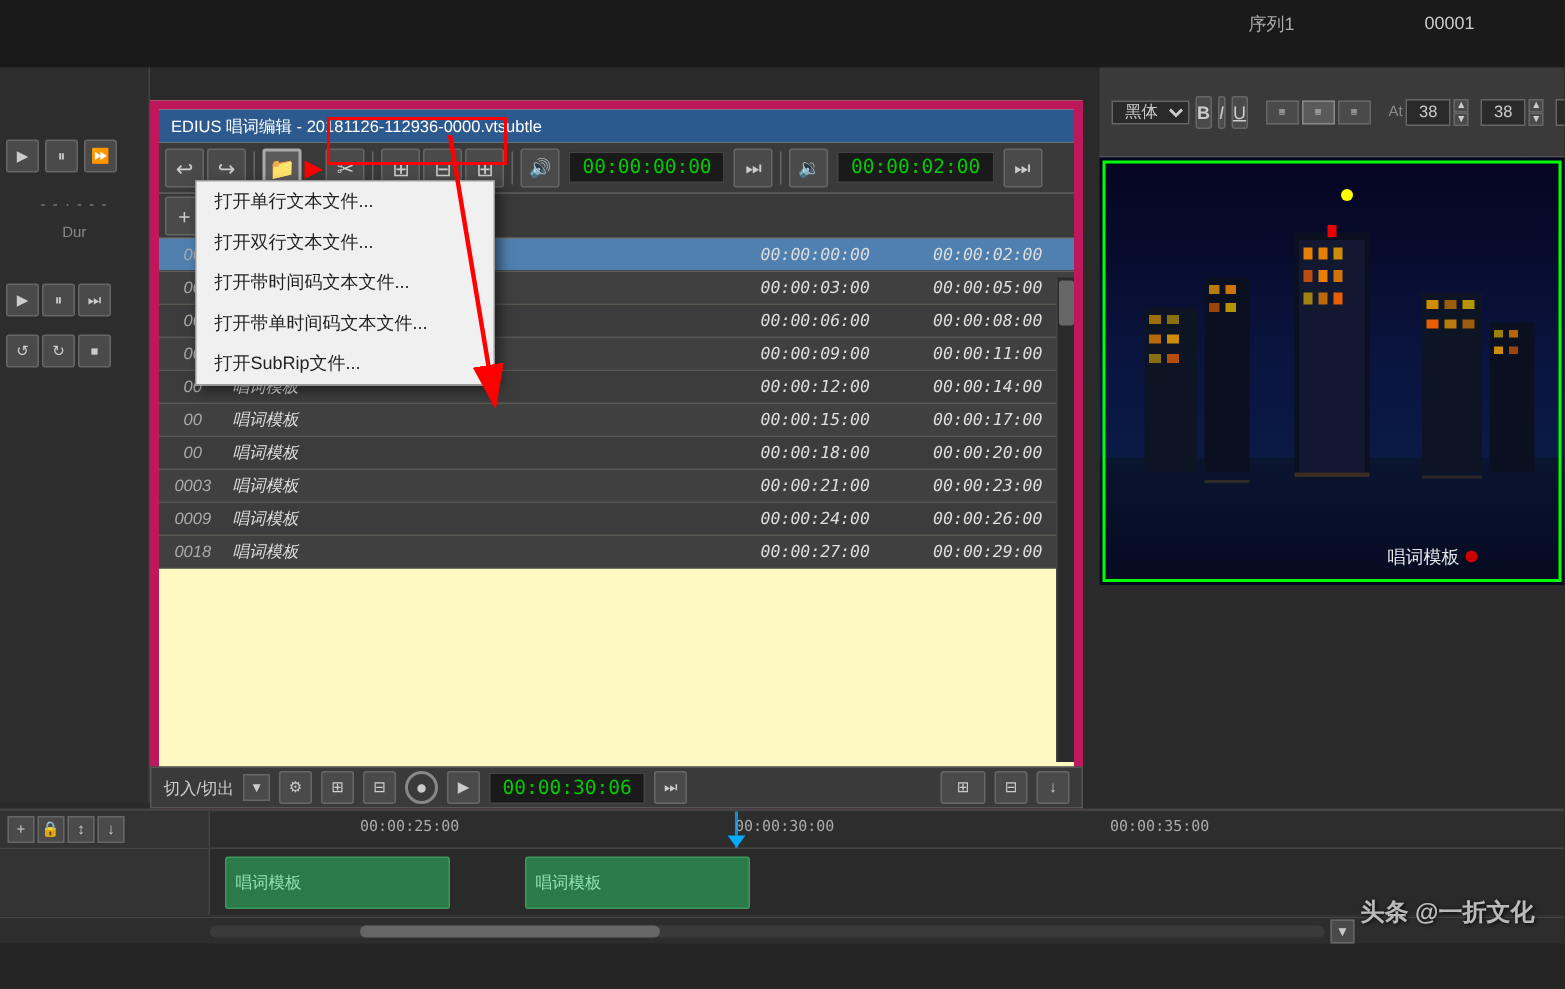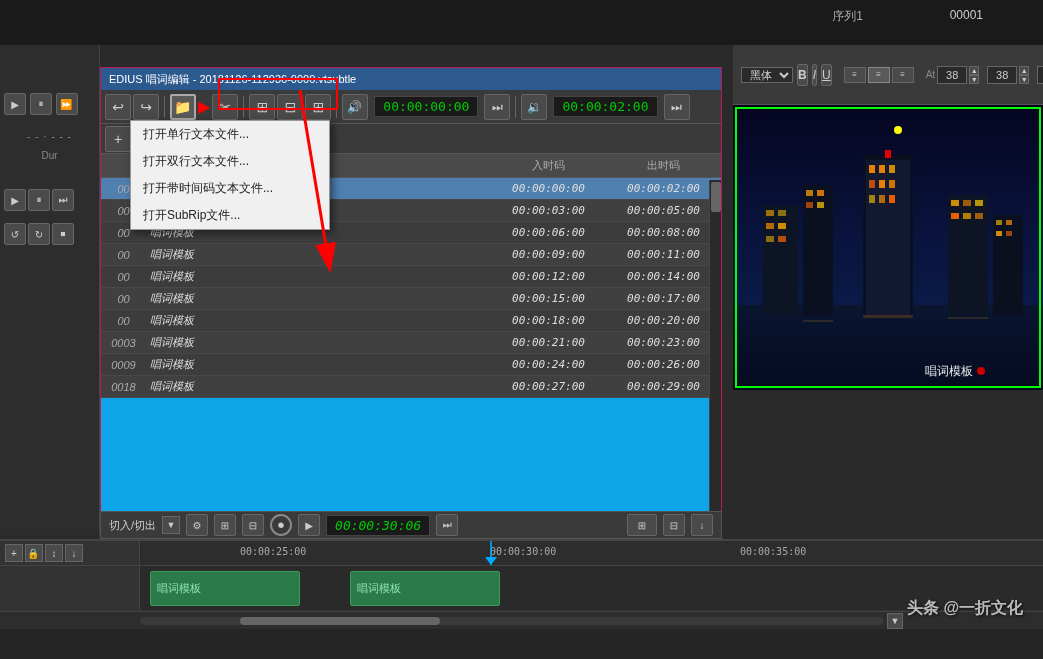--- a/index.html
+++ b/index.html
@@ -347,21 +347,21 @@
     <div style="display:flex;flex-direction:column;">
       <div style="width:10px;height:9px;background:#4a4a4a;border:1px solid #666;cursor:pointer;font-size:7px;display:flex;align-items:center;justify-content:center;">▲</div>
       <div style="width:10px;height:9px;background:#4a4a4a;border:1px solid #666;cursor:pointer;font-size:7px;display:flex;align-items:center;justify-content:center;">▼</div>
     </div>
   </div>
   <div style="display:flex;align-items:center;gap:2px;margin-left:4px;">
     <input type="text" value="0" style="width: 30px; background: rgb(42, 42, 42); color: rgb(204, 204, 204); border: 1px solid rgb(102, 102, 102); height: 18px; font-size: 11px; text-align: center;">
   </div>
 </div>
 
-<div class="editor-window" style="position:absolute;top:67px;left:100px;width:622px;height:475px;background:#0ea5e9;border:1px solid #be185d;">
+<div class="editor-window" style="position:absolute;top:67px;left:100px;width:622px;height:475px;background:#fef9c3;border:6px solid #be185d;">
 
   <div class="editor-title">
     <span>EDIUS 唱词编辑 - 20181126-112936-0000.vtsubtle</span>
   </div>
 
   <div class="editor-toolbar">
     <div class="toolbar-btn">↩</div>
     <div class="toolbar-btn">↪</div>
     <div class="toolbar-separator"></div>
     <div class="toolbar-btn" style="background:#5a5a5a;border:2px solid #aaa;">📁</div>
@@ -382,26 +382,20 @@
   </div>
 
   <div class="editor-toolbar2">
     <div class="toolbar-btn">+</div>
     <div class="toolbar-btn" style="font-size:10px;">⚙</div>
     <div class="toolbar-btn" style="font-size:10px;">⊞</div>
     <div class="toolbar-btn" style="font-size:10px;">↕</div>
     <div class="toolbar-btn" style="font-size:10px;">✓</div>
   </div>
 
-  <div class="table-header">
-    <div class="col-num"></div>
-    <div class="col-name"></div>
-    <div class="col-in">入时码</div>
-    <div class="col-out">出时码</div>
-  </div>
 
   <div id="table-body" style="overflow-y:auto;height:340px;font-style:italic;">
   <div class="table-row selected">
       <div class="cell-num">00</div>
       <div class="cell-name">唱词模板</div>
       <div class="cell-in">00:00:00:00</div>
       <div class="cell-out">00:00:02:00</div>
     </div>
       <div class="table-row">
       <div class="cell-num">00</div>
@@ -466,21 +460,21 @@
 </div>
 
 <div style="position:absolute;bottom:120px;left:100px;width:622px;height:28px;background:#3a3a3a;border-top:1px solid #555;border:1px solid #555;display:flex;align-items:center;padding:0 8px;gap:6px;">
   <span style="color:#ccc;font-size:11px;">切入/切出</span>
   <div style="width:18px;height:18px;background:#4a4a4a;border:1px solid #666;display:flex;align-items:center;justify-content:center;cursor:pointer;font-size:9px;color:#ccc;">▼</div>
   <div style="width:22px;height:22px;background:#4a4a4a;border:1px solid #666;border-radius:2px;display:flex;align-items:center;justify-content:center;cursor:pointer;font-size:10px;color:#ccc;">⚙</div>
   <div style="width:22px;height:22px;background:#4a4a4a;border:1px solid #666;border-radius:2px;display:flex;align-items:center;justify-content:center;cursor:pointer;font-size:10px;color:#ccc;">⊞</div>
   <div style="width:22px;height:22px;background:#4a4a4a;border:1px solid #666;border-radius:2px;display:flex;align-items:center;justify-content:center;cursor:pointer;font-size:10px;color:#ccc;">⊟</div>
   <div style="width:22px;height:22px;border:2px solid #888;border-radius:50%;display:flex;align-items:center;justify-content:center;cursor:pointer;">⏺</div>
   <div style="width:22px;height:22px;background:#4a4a4a;border:1px solid #666;border-radius:2px;display:flex;align-items:center;justify-content:center;cursor:pointer;font-size:10px;color:#ccc;">▶</div>
-  <div style="background:#1a1a1a;color:#00cc00;font-size:13px;font-family:monospace;padding:2px 8px;border:1px solid #444;font-style:italic;">00:00:30:06</div>
+  <div style="background:#1a1a1a;color:#00cc00;font-size:13px;font-family:monospace;padding:2px 8px;border:1px solid #444;">00:00:30:06</div>
   <div style="width:22px;height:22px;background:#4a4a4a;border:1px solid #666;border-radius:2px;display:flex;align-items:center;justify-content:center;cursor:pointer;font-size:10px;color:#ccc;">⏭</div>
   <div style="flex:1;"></div>
   <div style="width:30px;height:22px;background:#4a4a4a;border:1px solid #666;border-radius:2px;display:flex;align-items:center;justify-content:center;cursor:pointer;font-size:10px;color:#ccc;">⊞</div>
   <div style="width:22px;height:22px;background:#4a4a4a;border:1px solid #666;border-radius:2px;display:flex;align-items:center;justify-content:center;cursor:pointer;font-size:10px;color:#ccc;">⊟</div>
   <div style="width:22px;height:22px;background:#4a4a4a;border:1px solid #666;border-radius:2px;display:flex;align-items:center;justify-content:center;cursor:pointer;font-size:10px;color:#ccc;">↓</div>
 </div>
 
 <div class="preview-image">
   
   <svg width="310" height="285" viewBox="0 0 310 285" xmlns="http://www.w3.org/2000/svg">
@@ -598,20 +592,21 @@
       <div style="width:200px;height:8px;background:#666;border-radius:4px;margin-left:100px;cursor:pointer;"></div>
     </div>
     <div style="width:16px;height:16px;background:#4a4a4a;border:1px solid #666;display:flex;align-items:center;justify-content:center;cursor:pointer;color:#ccc;font-size:9px;margin-left:4px;">▼</div>
   </div>
 </div>
 
 <div class="dropdown-menu" id="dropdown-menu">
 <div class="dropdown-item">打开单行文本文件...</div>
     <div class="dropdown-item">打开双行文本文件...</div>
     <div class="dropdown-item">打开带时间码文本文件...</div>
+    <div class="dropdown-item">打开带单时间码文本文件...</div>
     <div class="dropdown-item">打开SubRip文件...</div>
   </div>
 
 <div class="red-box" style="top:78px;left:218px;width:120px;height:32px;"></div>
 
 <svg style="position:absolute;top:80px;left:200px;width:200px;height:220px;pointer-events:none;z-index:150;">
   <defs>
     <marker id="arrowhead" markerWidth="10" markerHeight="7" refX="9" refY="3.5" orient="auto">
       <polygon points="0 0, 10 3.5, 0 7" fill="red"></polygon>
     </marker>

